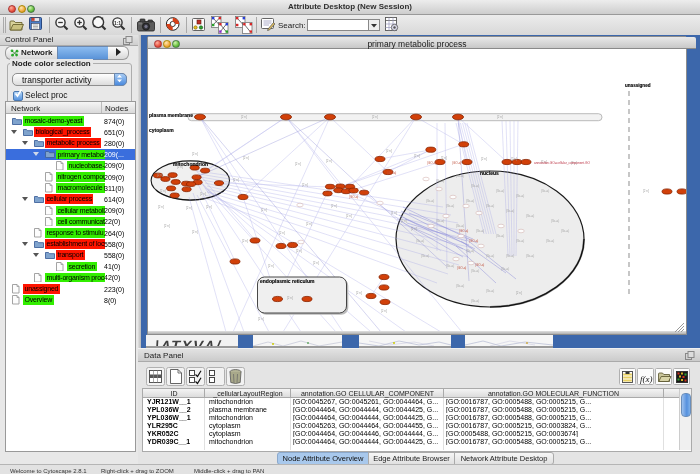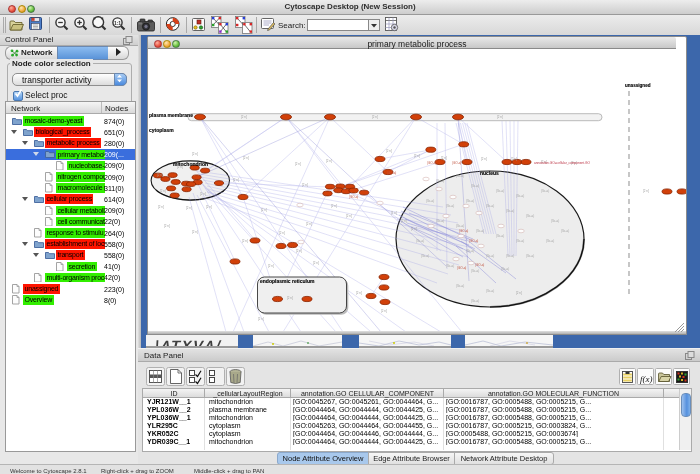--- a/index.html
+++ b/index.html
@@ -10,21 +10,21 @@
   .lbl{position:absolute;top:1px;font-size:7px;letter-spacing:-0.2px;line-height:9.5px;padding:0 1.5px;color:#000;white-space:nowrap;overflow:hidden;}
   .cnt{position:absolute;left:98px;top:1.5px;font-size:7px;line-height:9.5px;}
 </style></head>
 <body>
 
 <div class="abs" id="titlebar" style="left:0;top:0;width:700px;height:14px;
   background:linear-gradient(#ededed,#cdcdcd);border-bottom:1px solid #999;">
   <div class="tl" style="left:8px;top:4.5px;width:6px;height:6px;background:radial-gradient(circle at 35% 30%,#ffb0a0,#e8503c 60%,#b03020);border:0.5px solid #a33;"></div>
   <div class="tl" style="left:17.5px;top:4.5px;width:6px;height:6px;background:radial-gradient(circle at 35% 30%,#ffe9b0,#f0a83c 60%,#c07d18);border:0.5px solid #a80;"></div>
   <div class="tl" style="left:27px;top:4.5px;width:6px;height:6px;background:radial-gradient(circle at 35% 30%,#d2f5b2,#67c03c 60%,#3f8f1e);border:0.5px solid #474;"></div>
-  <div class="abs" style="left:0;top:2px;width:700px;text-align:center;font-size:8px;font-weight:bold;color:#2e2e2e;">Cytoscape Desktop (New Session)</div>
+  <div class="abs" style="left:0;top:2px;width:700px;text-align:center;font-size:8px;font-weight:bold;color:#2e2e2e;">Attribute Desktop (New Session)</div>
 </div>
 
 <div class="abs" id="toolbar" style="left:0;top:15px;width:700px;height:20px;
   background:linear-gradient(#ececec,#d8d8d8);border-bottom:1px solid #9a9a9a;">
 <svg width="700" height="20" style="position:absolute;left:0;top:0">
 
   <g stroke="#aaa" stroke-width="1">
     <line x1="3.5" y1="2" x2="3.5" y2="18"></line>
         <line x1="5.5" y1="2" x2="5.5" y2="18"></line>
     <line x1="49.5" y1="2" x2="49.5" y2="18"></line>
@@ -374,21 +374,21 @@
       <svg width="88" height="11">
           <path d="M0 7 L18 3 L36 8 L60 4 L88 7" fill="none" stroke="#aab0cc" stroke-width="0.6"></path>
           <path d="M25 8 L45 3 L70 7" fill="none" stroke="#c4c4dc" stroke-width="0.5"></path>
           <circle cx="62" cy="5" r="1" fill="#ca4"></circle>
         </svg>
     </div>
   </div>
 
   <div class="abs" id="netwin" style="left:9px;top:1px;width:540px;height:299px;background:#fff;
        border:1px solid #8c8c8c;box-sizing:border-box;border-radius:2px 2px 0 0;">
-    <div class="abs" style="left:0;top:0;width:528px;height:11px;background:linear-gradient(#e9e9e9,#c8c8c8);border-bottom:1px solid #8a8a8a;border-radius:2px 2px 0 0;">
+    <div class="abs" style="left:0;top:0;width:528px;height:11px;background:linear-gradient(#e9e9e9,#c8c8c8);border-bottom:1px solid #8a8a8a;border-radius:2px 2px 0 0;padding-left:20px;">
       <div class="tl" style="left:6px;top:3px;width:5.5px;height:5.5px;background:radial-gradient(circle at 35% 30%,#ffb0a0,#e8503c 60%,#b03020);border:0.5px solid #a33;"></div>
       <div class="tl" style="left:15px;top:3px;width:5.5px;height:5.5px;background:radial-gradient(circle at 35% 30%,#ffe9b0,#f0a83c 60%,#c07d18);border:0.5px solid #a80;"></div>
       <div class="tl" style="left:24px;top:3px;width:5.5px;height:5.5px;background:radial-gradient(circle at 35% 30%,#d2f5b2,#67c03c 60%,#3f8f1e);border:0.5px solid #474;"></div>
       <div class="abs" style="left:0;top:1.5px;width:538px;text-align:center;font-size:8.5px;color:#1a1a1a;">primary metabolic process</div>
     </div>
     <svg id="canvas" class="abs" style="left:0;top:11px;" width="538" height="283" viewBox="147 47 538 283">
       <rect x="187" y="112.7" width="414" height="7" rx="3.5" fill="#f2f2f2" stroke="#aaa" stroke-width="0.8"></rect>
       <ellipse cx="189.3" cy="179.5" rx="39.2" ry="19.6" fill="#f0f0f0" stroke="#1a1a1a" stroke-width="1.1"></ellipse>
       <path d="M 155 189 A 39.2 19.6 0 0 0 224 188.6" fill="none" stroke="#000" stroke-width="1.4" opacity="0.5"></path>
       <ellipse cx="489" cy="238" rx="94" ry="68" fill="#ededed" stroke="#1a1a1a" stroke-width="1.2"></ellipse>

